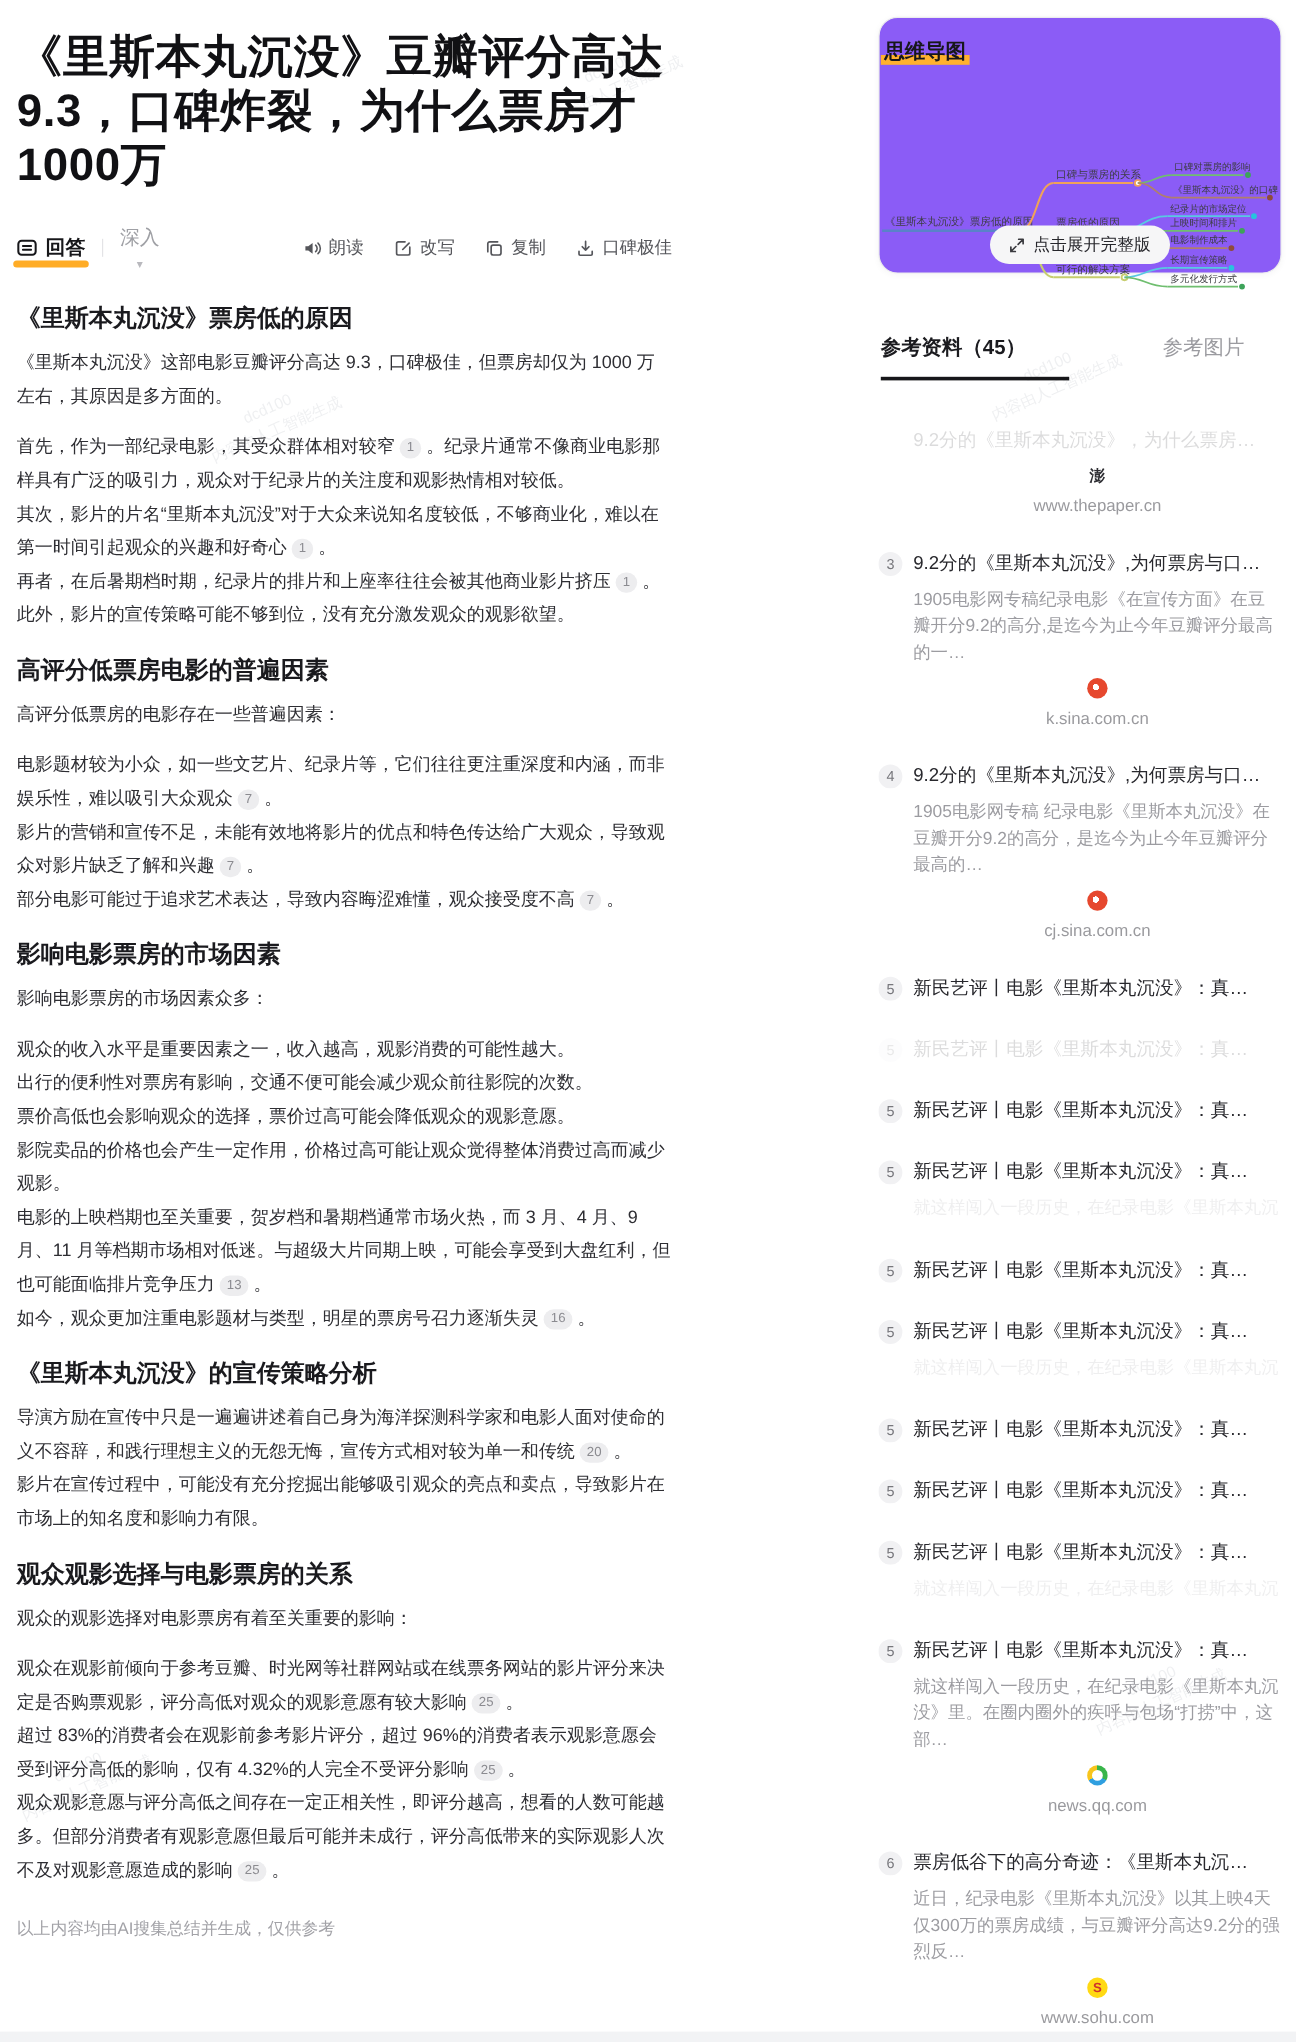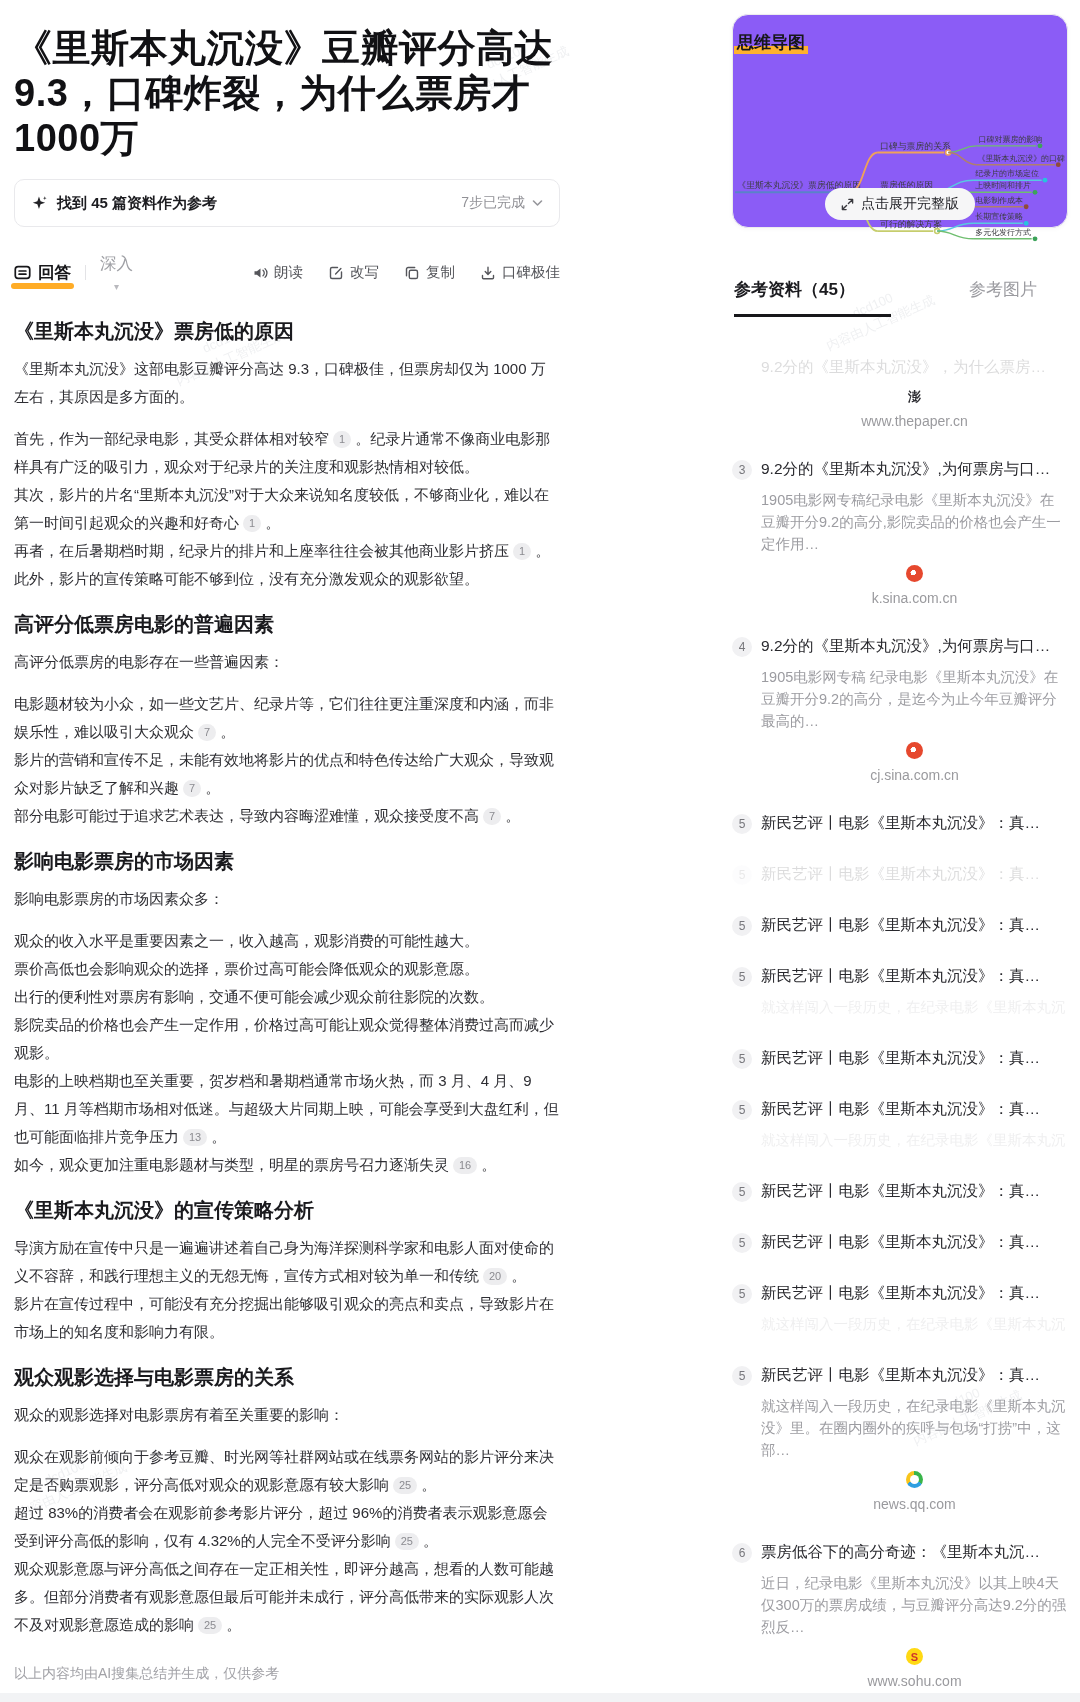--- a/index.html
+++ b/index.html
@@ -96,39 +96,20 @@
       </div>
       <div class="wm" style="left: 905px; top: 1390px;">
         <div>dcd100</div>
         <div>内容由人工智能生成</div>
       </div>
     </div>
 
   <div class="main">
     <h1 class="h1">《里斯本丸沉没》豆瓣评分高达9.3，口碑炸裂，为什么票房才1000万</h1>
 
-    <div class="source-bar">
-      <div class="sb-left">
-        <span class="icon">
-          <svg width="17" height="17" viewBox="0 0 16 16">
-              <path d="M7.5 1.5l1.5 4.3 4.3 1.5-4.3 1.5-1.5 4.3-1.5-4.3-4.3-1.5 4.3-1.5z" fill="#222226"></path>
-              <path d="M13 1.2l.45 1.3 1.3.45-1.3.45-.45 1.3-.45-1.3-1.3-.45 1.3-.45z" fill="#222226"></path>
-            </svg>
-        </span>
-        <span>找到 45 篇资料作为参考</span>
-      </div>
-      <div class="sb-right">
-        <span>7步已完成</span>
-        <span class="icon">
-          <svg width="11" height="8" viewBox="0 0 11 8">
-              <path d="M1.5 2l4 4 4-4" fill="none" stroke="#96969b" stroke-width="1.6" stroke-linecap="round" stroke-linejoin="round"></path>
-            </svg>
-        </span>
-      </div>
-    </div>
 
     <div class="tabbar">
       <div class="tab-answer">
         <span class="icon">
           <svg width="17" height="16" viewBox="0 0 16 15">
               <rect x="1.2" y="1.5" width="13.6" height="11" rx="2.6" fill="none" stroke="#17171a" stroke-width="1.6"></rect>
               <path d="M4.8 5.6h6.4M4.8 8.6h6.4" stroke="#17171a" stroke-width="1.6" stroke-linecap="round"></path>
             </svg>
         </span>
         <span>回答</span>
@@ -191,22 +172,22 @@
         <p class="intro">高评分低票房的电影存在一些普遍因素：</p>
         <div class="lines">
           <div class="line">电影题材较为小众，如一些文艺片、纪录片等，它们往往更注重深度和内涵，而非娱乐性，难以吸引大众观众<span class="cite">7</span>。</div>
           <div class="line">影片的营销和宣传不足，未能有效地将影片的优点和特色传达给广大观众，导致观众对影片缺乏了解和兴趣<span class="cite">7</span>。</div>
           <div class="line">部分电影可能过于追求艺术表达，导致内容晦涩难懂，观众接受度不高<span class="cite">7</span>。</div>
         </div>
         <h2>影响电影票房的市场因素</h2>
         <p class="intro">影响电影票房的市场因素众多：</p>
         <div class="lines">
           <div class="line">观众的收入水平是重要因素之一，收入越高，观影消费的可能性越大。</div>
+          <div class="line">出行的便利性对票房有影响，交通不便可能会减少观众前往影院的次数。</div>
           <div class="line">票价高低也会影响观众的选择，票价过高可能会降低观众的观影意愿。</div>
-          <div class="line">出行的便利性对票房有影响，交通不便可能会减少观众前往影院的次数。</div>
           <div class="line">影院卖品的价格也会产生一定作用，价格过高可能让观众觉得整体消费过高而减少观影。</div>
           <div class="line">电影的上映档期也至关重要，贺岁档和暑期档通常市场火热，而 3 月、4 月、9 月、11 月等档期市场相对低迷。与超级大片同期上映，可能会享受到大盘红利，但也可能面临排片竞争压力<span class="cite">13</span>。</div>
           <div class="line">如今，观众更加注重电影题材与类型，明星的票房号召力逐渐失灵<span class="cite">16</span>。</div>
         </div>
         <h2>《里斯本丸沉没》的宣传策略分析</h2>
         <div class="lines">
           <div class="line">导演方励在宣传中只是一遍遍讲述着自己身为海洋探测科学家和电影人面对使命的义不容辞，和践行理想主义的无怨无悔，宣传方式相对较为单一和传统<span class="cite">20</span>。</div>
           <div class="line">影片在宣传过程中，可能没有充分挖掘出能够吸引观众的亮点和卖点，导致影片在市场上的知名度和影响力有限。</div>
         </div>
         <h2>观众观影选择与电影票房的关系</h2>
@@ -303,21 +284,21 @@
           <div class="ref-source">
             <span class="fav fav-thepaper"></span>
             <span class="ref-domain">www.thepaper.cn</span>
           </div>
         </div>
         <div class="ref-item">
           <div class="ref-title">
             <span class="ref-badge">3</span>
             <span class="ref-tt">9.2分的《里斯本丸沉没》,为何票房与口…</span>
           </div>
-          <div class="ref-desc">1905电影网专稿纪录电影《里斯本丸沉没》在豆瓣开分9.2的高分,影院卖品的价格也会产生一定作用…</div>
+          <div class="ref-desc">1905电影网专稿纪录电影《在宣传方面》在豆瓣开分9.2的高分,是迄今为止今年豆瓣评分最高的一…</div>
           <div class="ref-source">
             <span class="fav fav-sina"></span>
             <span class="ref-domain">k.sina.com.cn</span>
           </div>
         </div>
         <div class="ref-item">
           <div class="ref-title">
             <span class="ref-badge">4</span>
             <span class="ref-tt">9.2分的《里斯本丸沉没》,为何票房与口…</span>
           </div>

